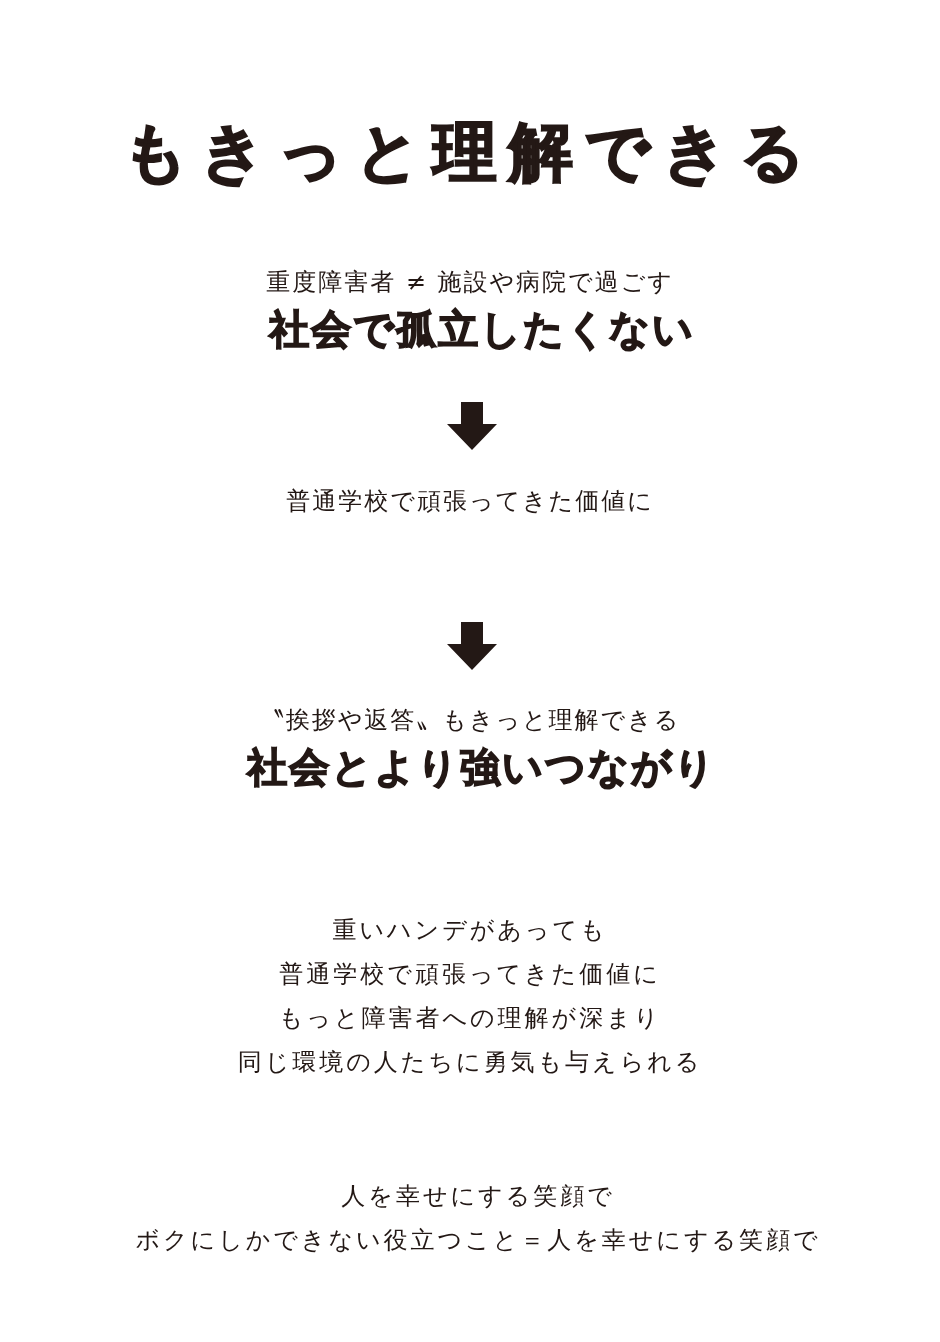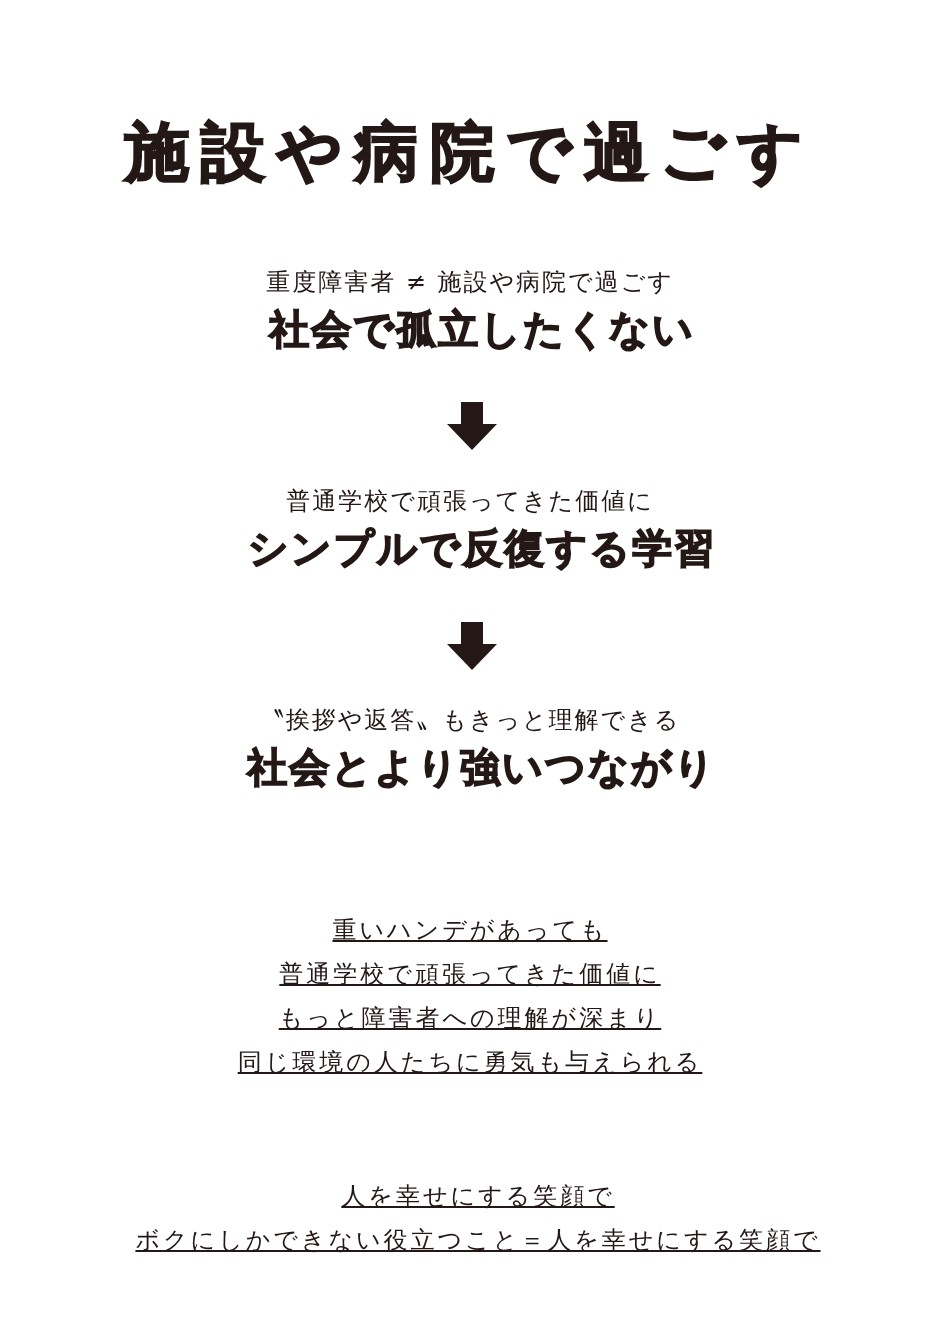--- a/index.html
+++ b/index.html
@@ -63,51 +63,49 @@
       position: absolute;
       left: 0; width: 940px;
       text-align: center;
       font-size: 24px;
       letter-spacing: 3px;
     }
     .para .line {
       display: block;
       height: 44px;
       line-height: 44px;
-      text-decoration: underline;
     }
     .para2 {
       top: 1174px;
       padding-left: 8px;
     }
     .para1 {
       top: 908px;
     }
   </style>
 </head>
 <body>
 
 <div class="page">
 
-  <div class="title">施設や病院で過ごす</div>
+  <div class="title">もきっと理解できる</div>
 
   <div class="block" style="top:266px;">
     <div class="sub">重度障害者 ≠ 施設や病院で過ごす</div>
     <div class="head">社会で孤立したくない</div>
   </div>
 
   <div class="arrow" style="top:402px;">
     <svg width="50" height="48" viewBox="0 0 50 48">
       <polygon points="14,0 36,0 36,22 50,22 25,48 0,22 14,22" fill="#231815"></polygon>
     </svg>
   </div>
 
   <div class="block" style="top:485px;">
     <div class="sub">普通学校で頑張ってきた価値に</div>
-    <div class="head">シンプルで反復する学習</div>
   </div>
 
   <div class="arrow" style="top:622px;">
     <svg width="50" height="48" viewBox="0 0 50 48">
       <polygon points="14,0 36,0 36,22 50,22 25,48 0,22 14,22" fill="#231815"></polygon>
     </svg>
   </div>
 
   <div class="block" style="top:704px;">
     <div class="sub">〝挨拶や返答〟もきっと理解できる</div>

